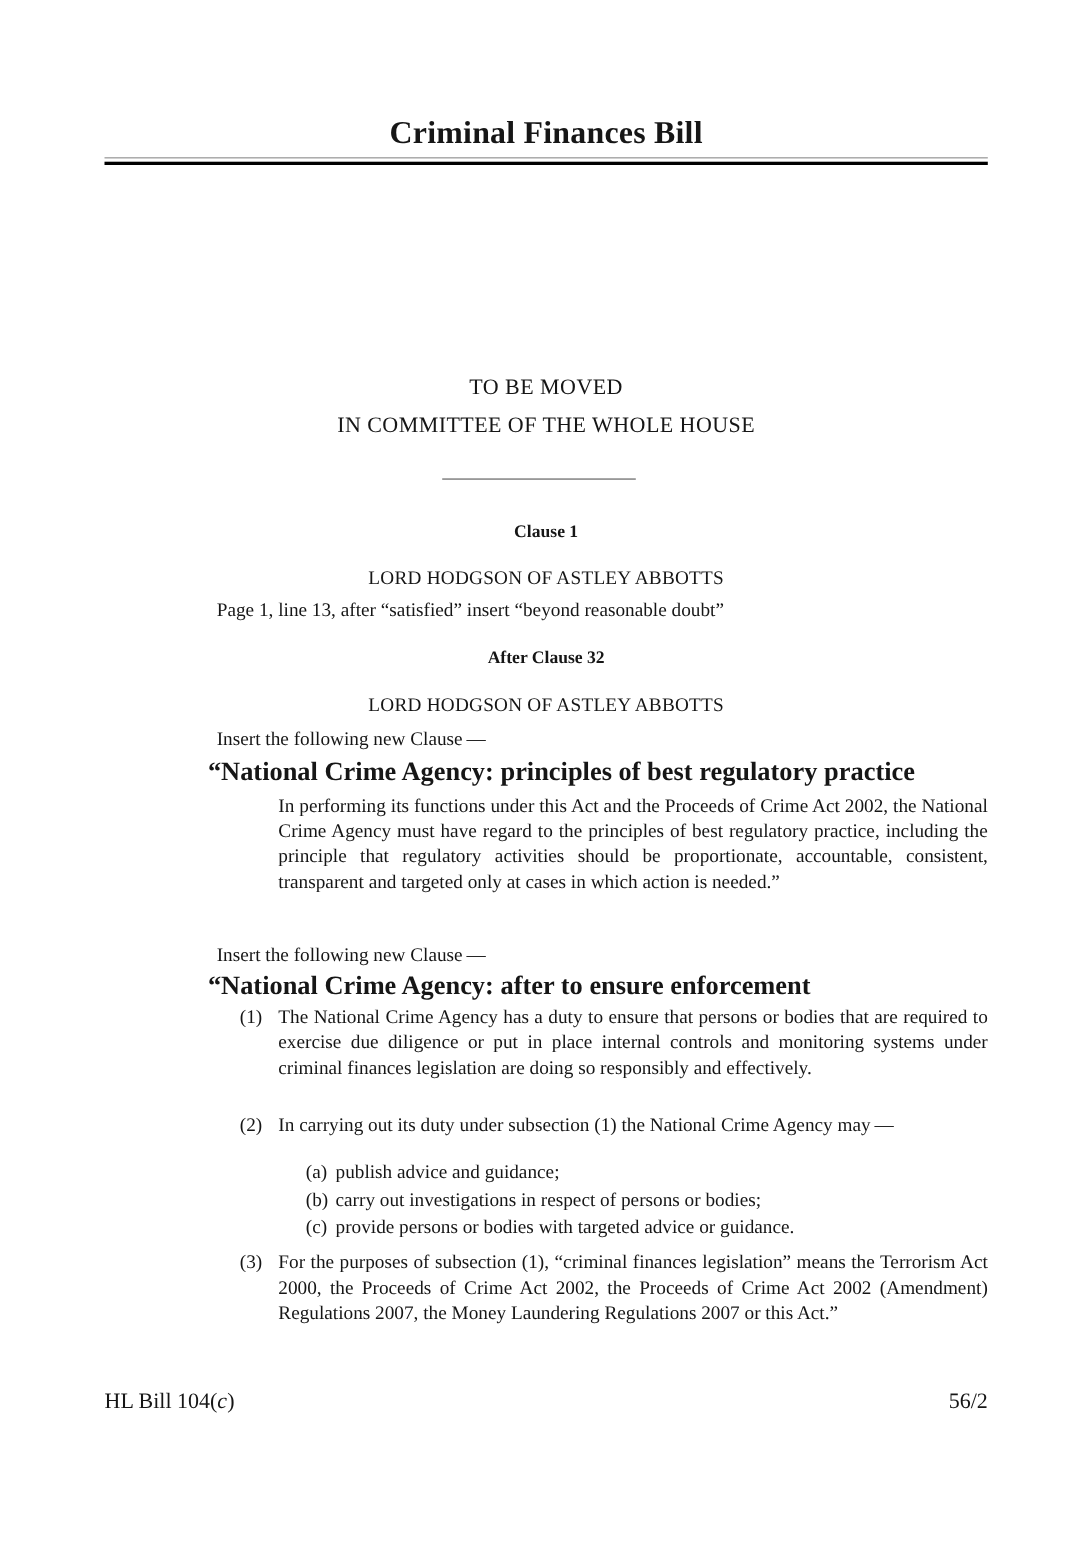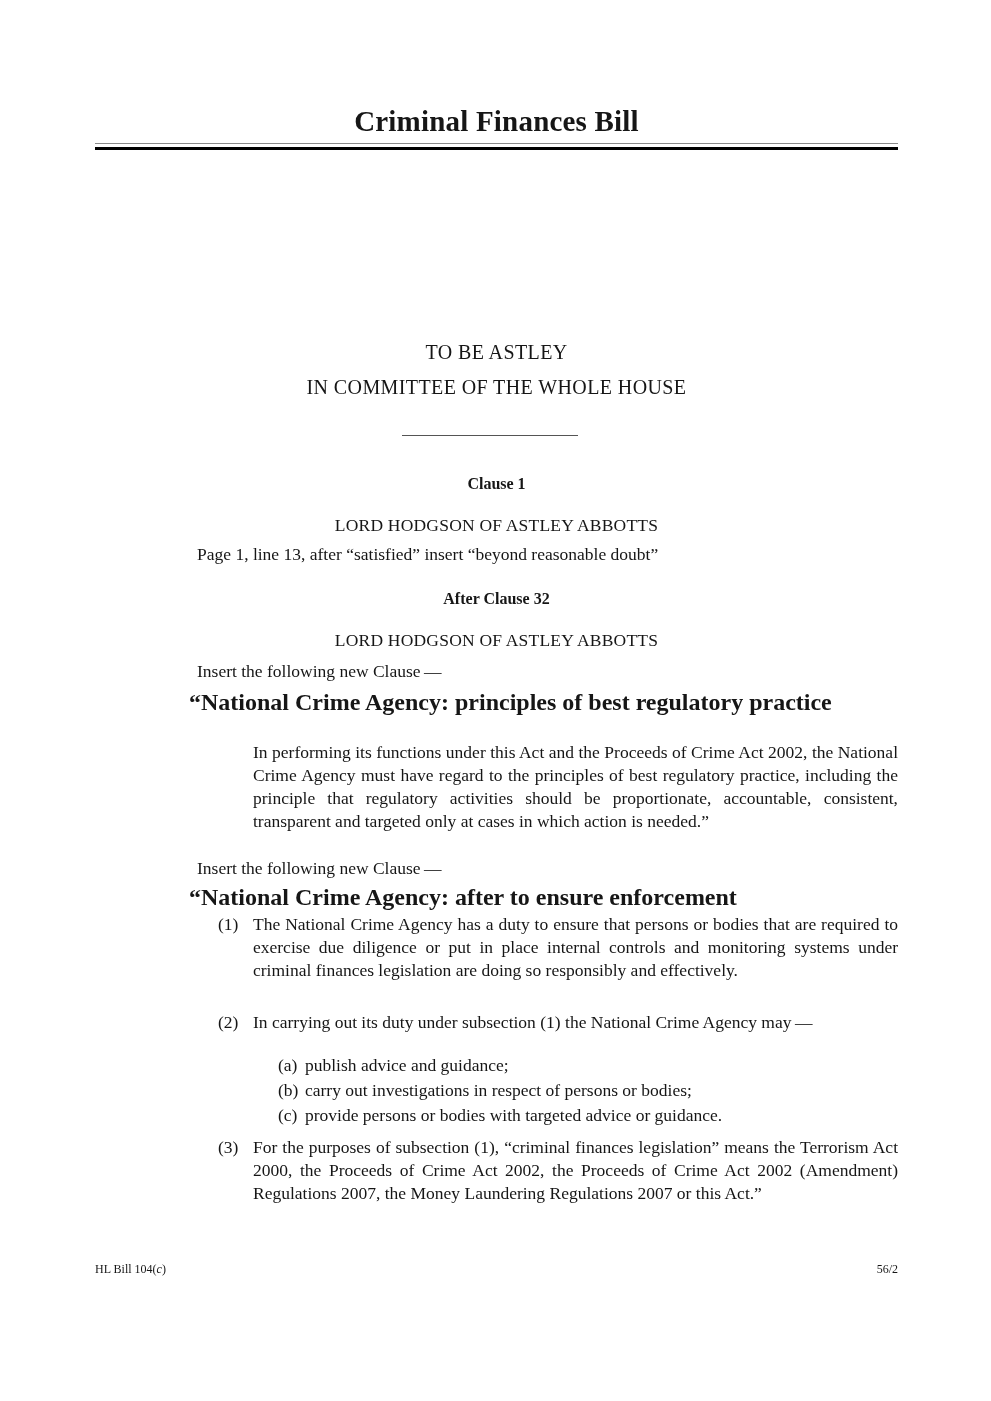--- a/index.html
+++ b/index.html
@@ -64,21 +64,20 @@
     left: 189px;
     width: 709px;
     font-size: 24px;
     font-weight: bold;
     line-height: 1.2;
   }
   .para {
     left: 253px;
     width: 645px;
     text-align: justify;
-    margin-top: 20px;
   }
   .item {
     left: 197px;
     width: 701px;
   }
   .item .num {
     position: absolute;
     left: 21px;
     top: 0;
   }
@@ -95,34 +94,34 @@
     left: 81px;
     top: 0;
   }
   .subitem .itext {
     margin-left: 108px;
   }
   .footer {
     top: 1262px;
     display: flex;
     justify-content: space-between;
-    font-size: 12px;
+    font-size: 20px;
     line-height: 1.2;
   }
   .italic { font-style: italic; }
 </style>
 </head>
 <body>
 
 <div class="page">
 
   <div class="abs col center doc-title">Criminal Finances Bill</div>
   <div class="abs col double-rule"></div>
 
-  <div class="abs col center preamble-line" style="top:340px">TO BE ASTLEY</div>
+  <div class="abs col center preamble-line" style="top:340px">TO BE MOVED</div>
   <div class="abs col center preamble-line" style="top:375px">IN COMMITTEE OF THE WHOLE HOUSE</div>
   <div class="abs short-rule"></div>
 
   <div class="abs col center clause-heading" style="top:474px">Clause 1</div>
   <div class="abs col center mover" style="top:515px">LORD HODGSON OF ASTLEY ABBOTTS</div>
   <div class="abs body-text lead-line" style="top:543px">Page 1, line 13, after “satisfied” insert “beyond reasonable doubt”</div>
 
   <div class="abs col center clause-heading" style="top:589px">After Clause 32</div>
   <div class="abs col center mover" style="top:630px">LORD HODGSON OF ASTLEY ABBOTTS</div>
 

